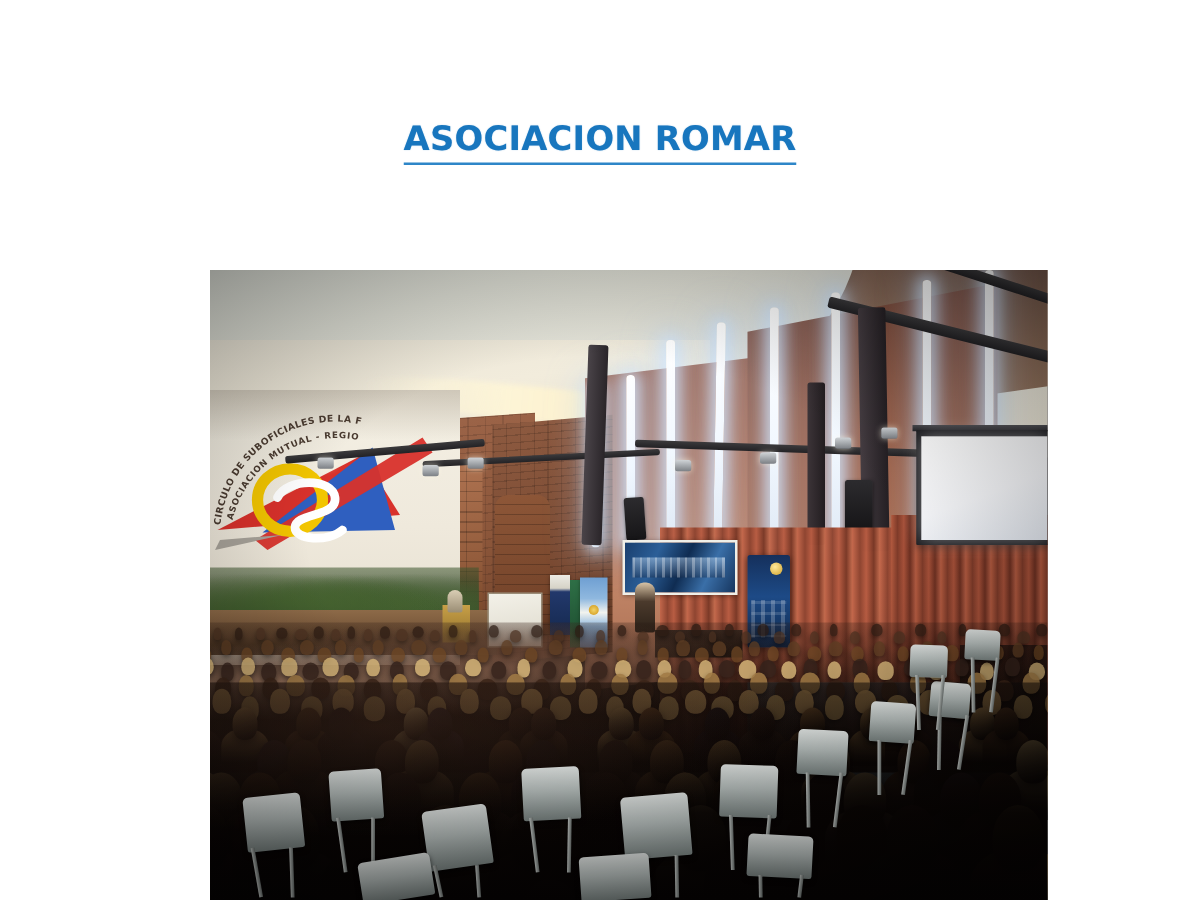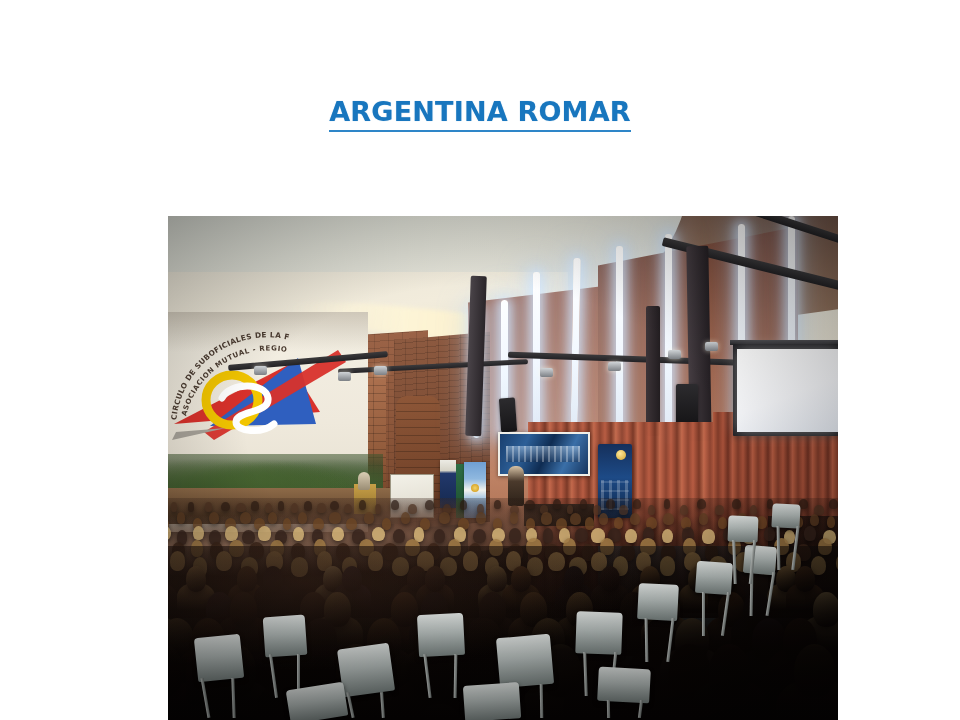--- a/index.html
+++ b/index.html
@@ -401,21 +401,21 @@
       radial-gradient(ellipse 78% 64% at 46% 42%, rgba(0,0,0,0) 44%, rgba(0,0,0,0.42) 100%);
     pointer-events: none;
   }
 </style>
 </head>
 <body>
 
 <div class="slide">
 
   <div class="title-block">
-    <span class="title-line2">ARGENTINA ROMAR</span>
+    <span class="title-line2">ASOCIACION ROMAR</span>
   </div>
 
   <div class="photo">
 
     <div class="ceiling-bg"></div>
     <div class="ceiling-right"></div>
     <div class="ceiling-curve"></div>
     <div class="ceiling-soffit"></div>
     <div class="ceiling-edge-glow"></div>
 

